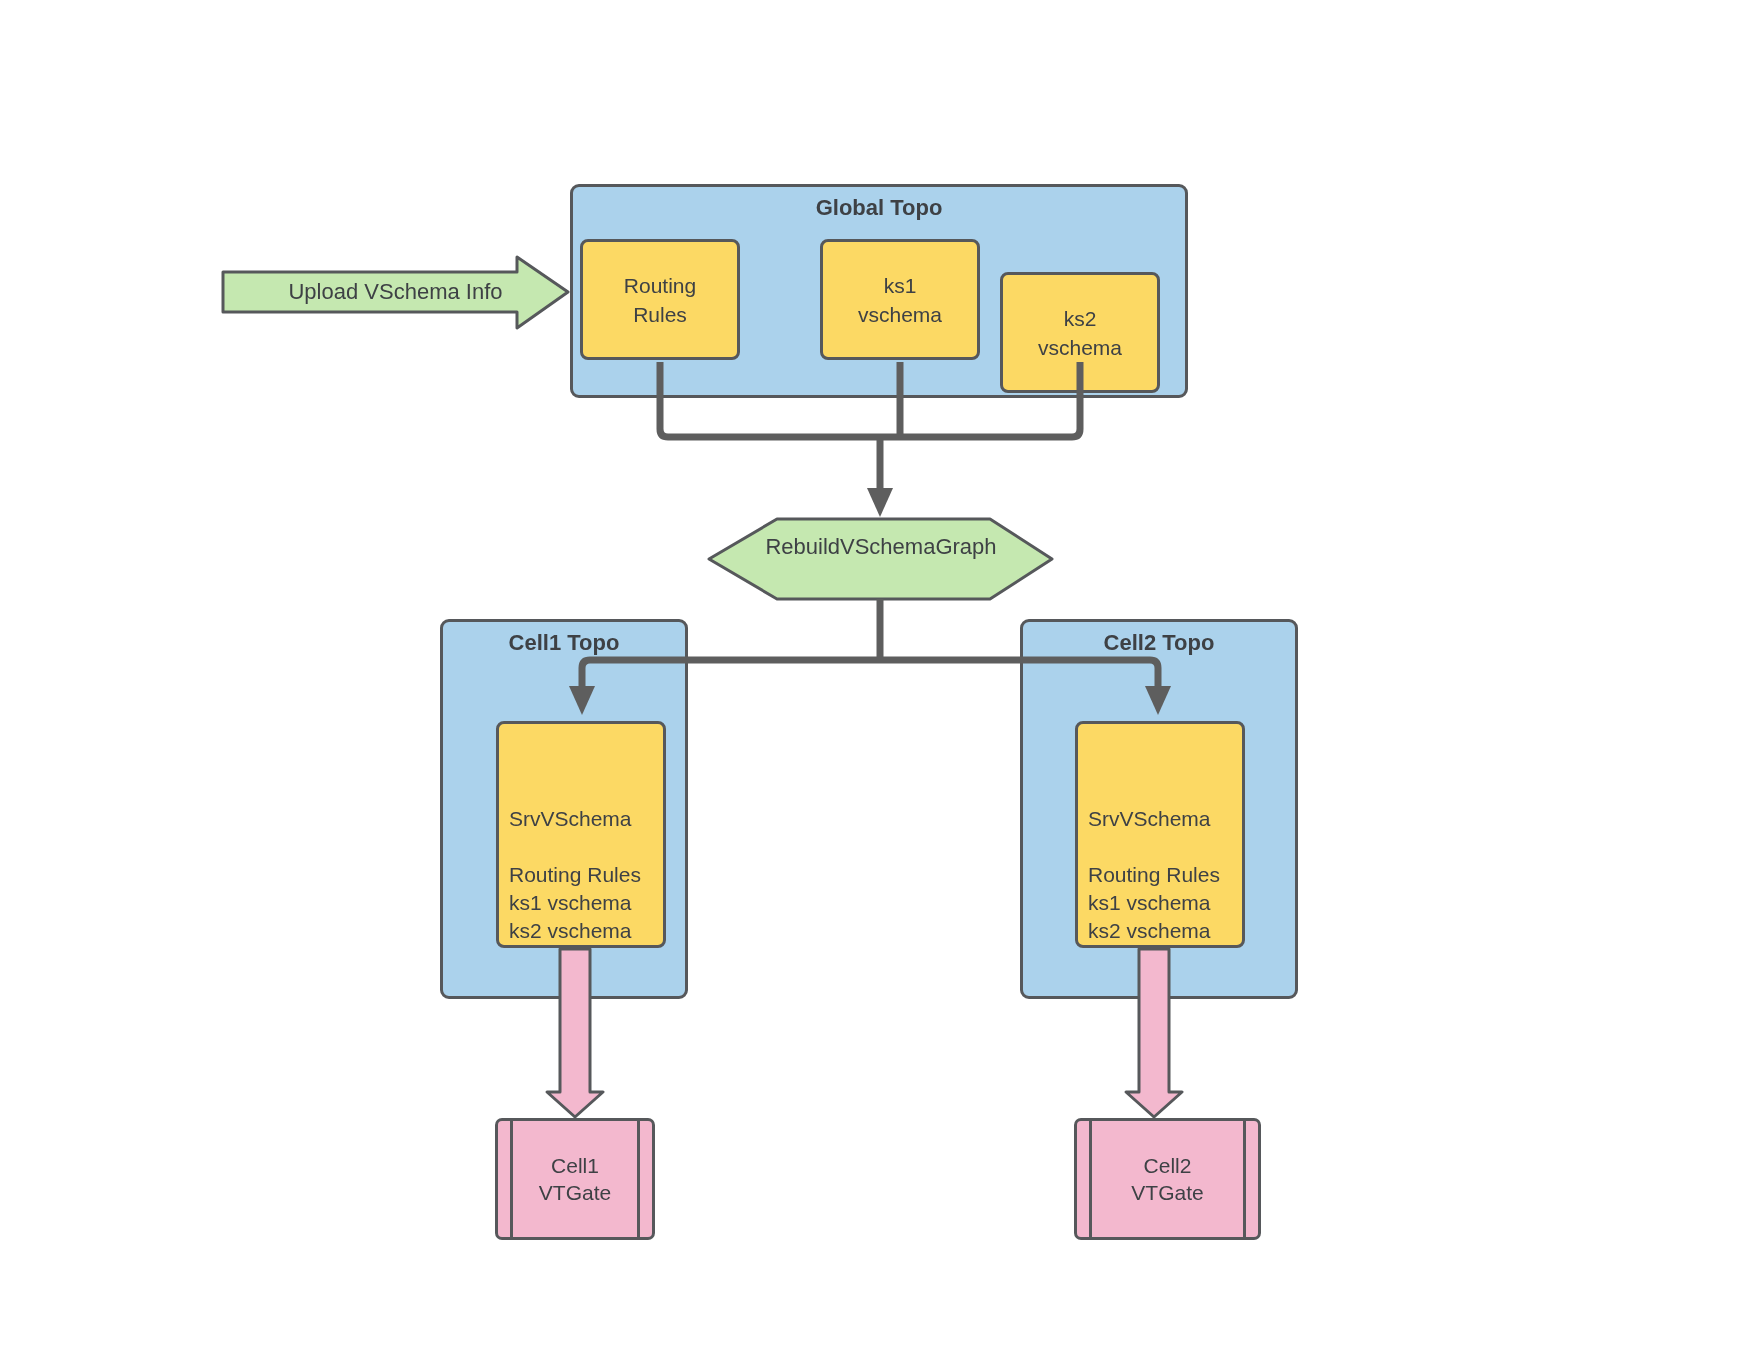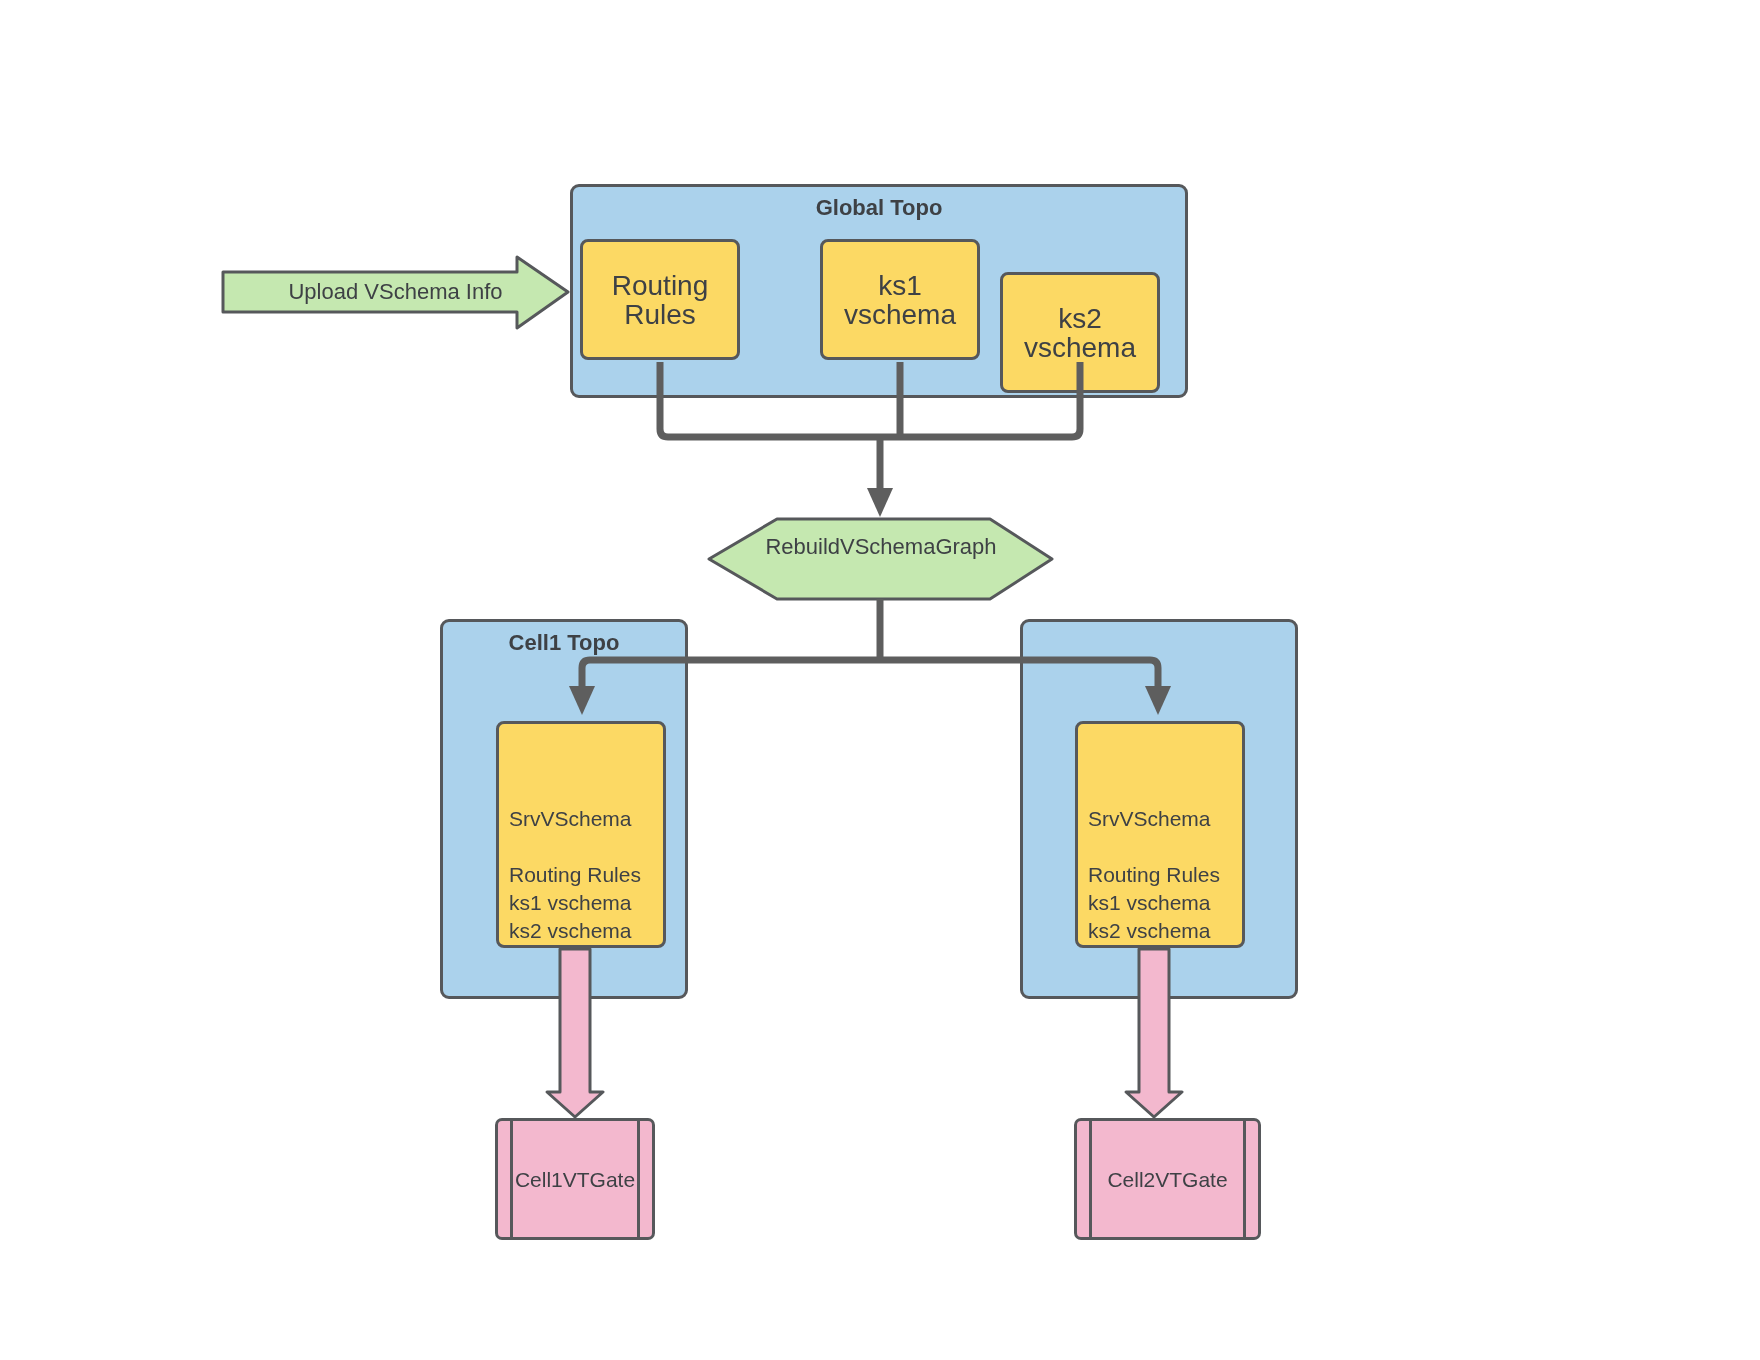--- a/index.html
+++ b/index.html
@@ -36,21 +36,21 @@
     text-align: center;
     padding-top: 6px;
   }
   .node-label {
     display: flex;
     flex-direction: column;
     align-items: center;
     justify-content: center;
     width: 100%;
     height: 100%;
-    font-size: 28px;
+    font-size: 21px;
     line-height: 29px;
     text-align: center;
   }
   .srv-text {
     display: flex;
     flex-direction: column;
     justify-content: flex-end;
     height: 100%;
     padding-left: 10px;
     font-size: 21px;
@@ -59,21 +59,21 @@
   .rail {
     position: absolute;
     top: 0; bottom: 0;
     width: 3px;
     background: var(--box-stroke, #56585b);
   }
   .rail-left { left: 12px; }
   .rail-right { right: 12px; }
   .vtgate-label {
     display: flex;
-    flex-direction: row;
+    flex-direction: column;
     align-items: center;
     justify-content: center;
     width: 100%;
     height: 100%;
     font-size: 21px;
     line-height: 27px;
     text-align: center;
   }
   .layer {
     position: absolute;
@@ -131,20 +131,21 @@
         <div class="srv-line">SrvVSchema</div>
         <div class="srv-line"></div>
         <div class="srv-line">Routing Rules</div>
         <div class="srv-line">ks1 vschema</div>
         <div class="srv-line">ks2 vschema</div>
       </div>
     </div>
   </div>
 
   <div class="abs shape container-box" style="left:1020px; top:619px; width:278px; height:380px;">
+    <div class="box-title">Cell2 Topo</div>
     <div class="abs node-box" style="left:52px; top:99px; width:170px; height:227px;">
       <div class="srv-text">
         <div class="srv-line">SrvVSchema</div>
         <div class="srv-line"></div>
         <div class="srv-line">Routing Rules</div>
         <div class="srv-line">ks1 vschema</div>
         <div class="srv-line">ks2 vschema</div>
       </div>
     </div>
   </div>

